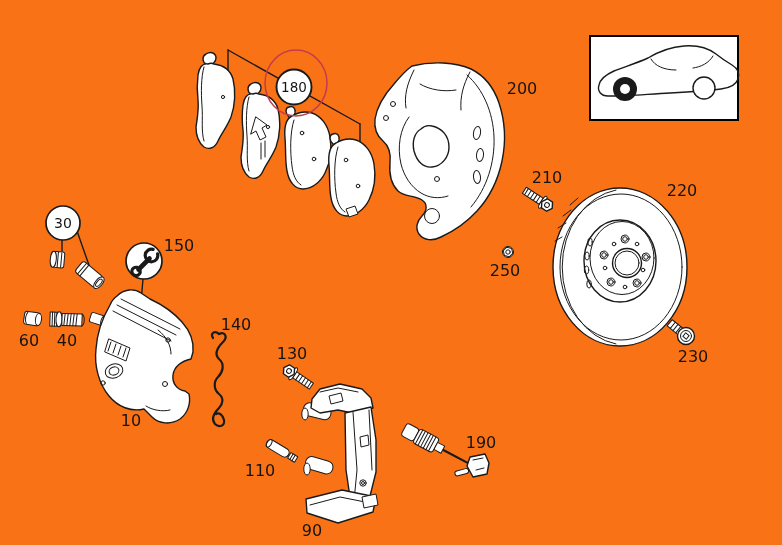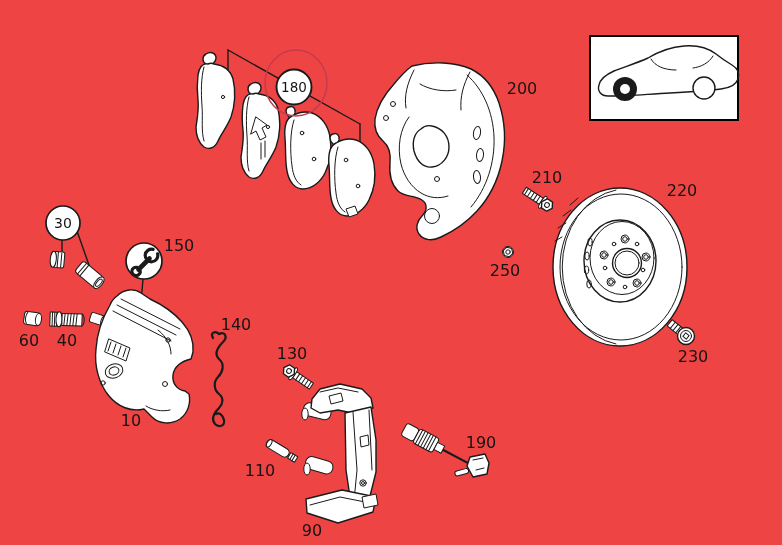--- a/index.html
+++ b/index.html
@@ -1,16 +1,16 @@
 <!DOCTYPE html>
 <html><head>
 <meta charset="utf-8">
 <style>
   html,body{margin:0;padding:0;background:#fff;}
-  .stage{position:relative;width:782px;height:545px;background:#ef4444;overflow:hidden;}
+  .stage{position:relative;width:782px;height:545px;background:#f97316;overflow:hidden;}
   svg{position:absolute;left:0;top:0;}
   .ln{stroke:#1a1a1a;fill:none;stroke-width:1.4;stroke-linecap:round;stroke-linejoin:round;}
   .fw{stroke:#1a1a1a;fill:#ffffff;stroke-width:1.4;stroke-linejoin:round;}
   .fd{fill:#1a1a1a;stroke:none;}
   .thin{stroke-width:1;}
   .lbl{font-family:"DejaVu Sans",sans-serif;font-size:16px;fill:#141414;}
   .lbl-sm{font-family:"DejaVu Sans",sans-serif;font-size:13.5px;fill:#141414;}
   text{text-anchor:middle;}
 </style>
 </head>

